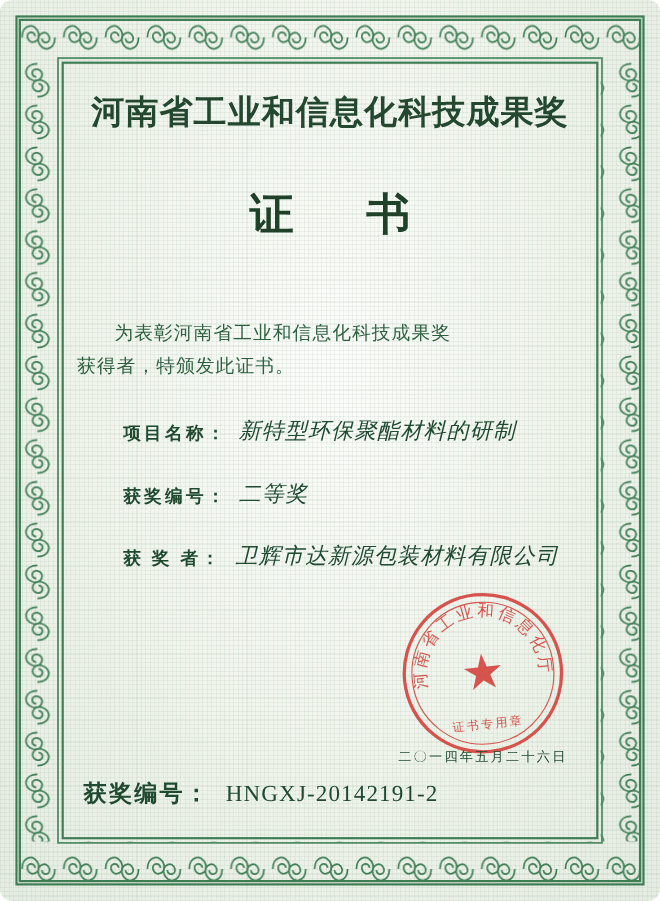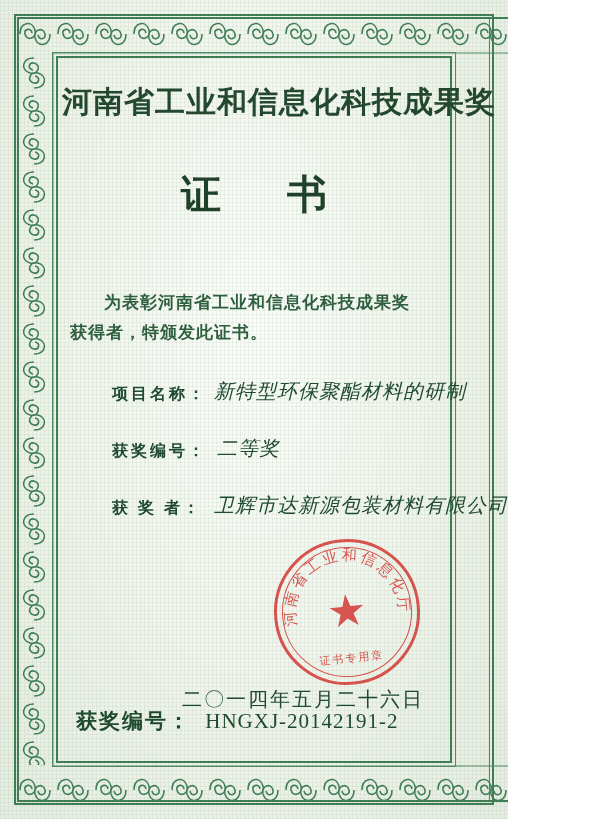--- a/index.html
+++ b/index.html
@@ -9,29 +9,30 @@
   }
   body {
     width: 600px;
     height: 819px;
     font-family: "Liberation Serif", serif;
     overflow: hidden;
   }
 
   .certificate {
     position: relative;
-    width: 508px;
+    width: 600px;
     height: 819px;
     box-sizing: border-box;
     background-color: #f2f5ef;
     background-image:
       repeating-linear-gradient(0deg, rgba(120,150,120,0.10) 0px, rgba(120,150,120,0.10) 1px, rgba(255,255,255,0) 1px, rgba(255,255,255,0) 4px),
       repeating-linear-gradient(90deg, rgba(120,150,120,0.10) 0px, rgba(120,150,120,0.10) 1px, rgba(255,255,255,0) 1px, rgba(255,255,255,0) 4px),
       radial-gradient(ellipse at 50% 40%, #fbfdfa 0%, #eef3ea 60%, #e5ece2 100%);
     overflow: hidden;
+    border-radius: 11px;
   }
 
   
   .border-outer {
     position: absolute;
     left: 14px;
     top: 14px;
     right: 14px;
     bottom: 14px;
     border: 2px solid #3f7d55;
@@ -101,21 +102,20 @@
     color: #1f4029;
   }
 
   .statement {
     margin-top: 66px;
     padding: 0 8px;
     font-size: 17px;
     line-height: 30px;
     color: #2d5f3f;
     letter-spacing: 1px;
-    font-weight: bold;
   }
   .statement .indent {
     display: inline-block;
     width: 34px;
   }
 
   .fields {
     margin-top: 30px;
     padding-left: 14px;
   }
@@ -187,22 +187,22 @@
     width: 140px;
     text-align: center;
     font-size: 11px;
     color: #d2322c;
     letter-spacing: 2px;
   }
 
   .date {
     position: absolute;
     right: 22px;
-    bottom: 44px;
-    font-size: 20px;
+    bottom: 60px;
+    font-size: 12px;
     color: #1f4a30;
     letter-spacing: 2px;
     white-space: nowrap;
   }
 
   .cert-number {
     position: absolute;
     left: 14px;
     bottom: 22px;
     font-size: 21px;

